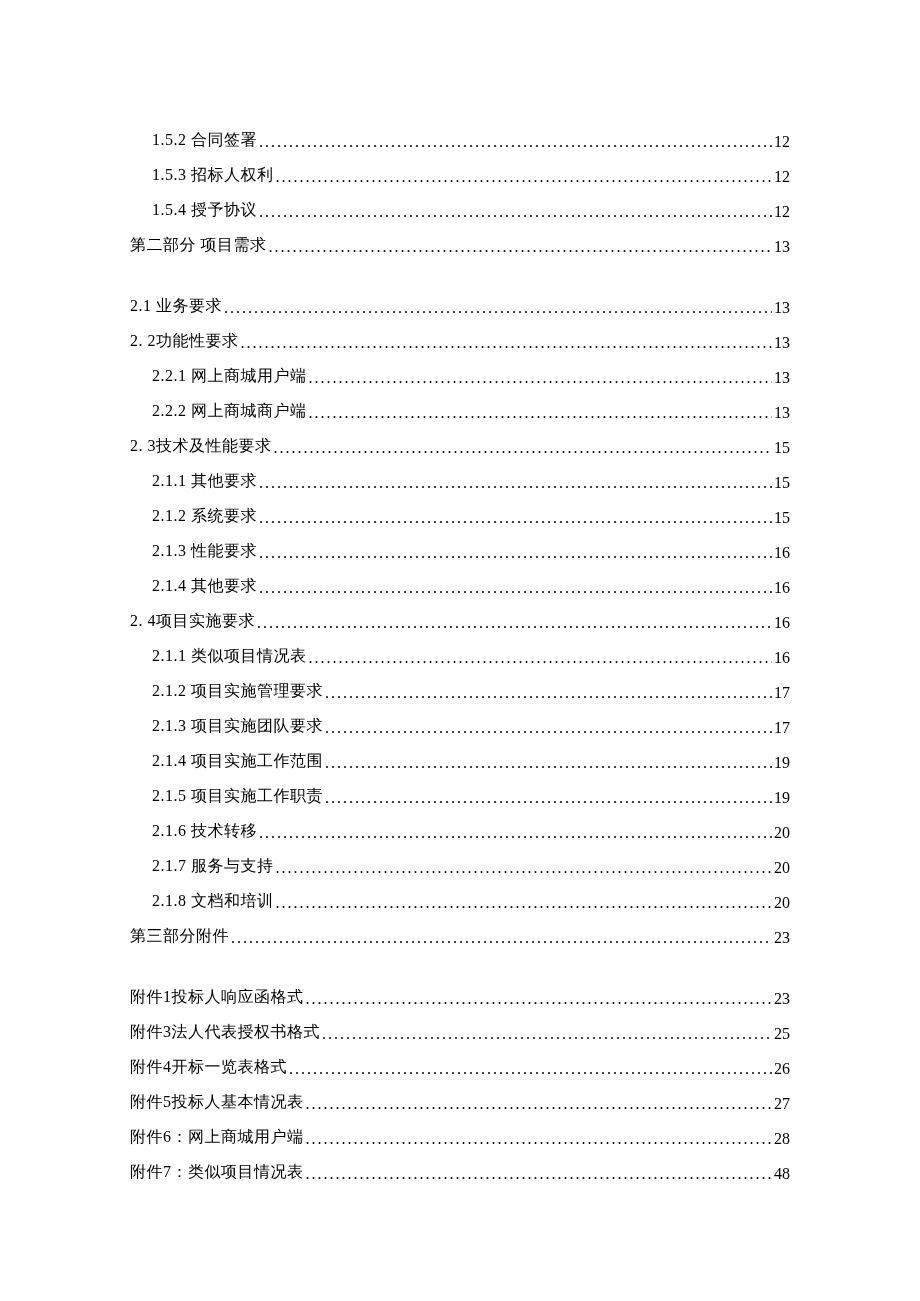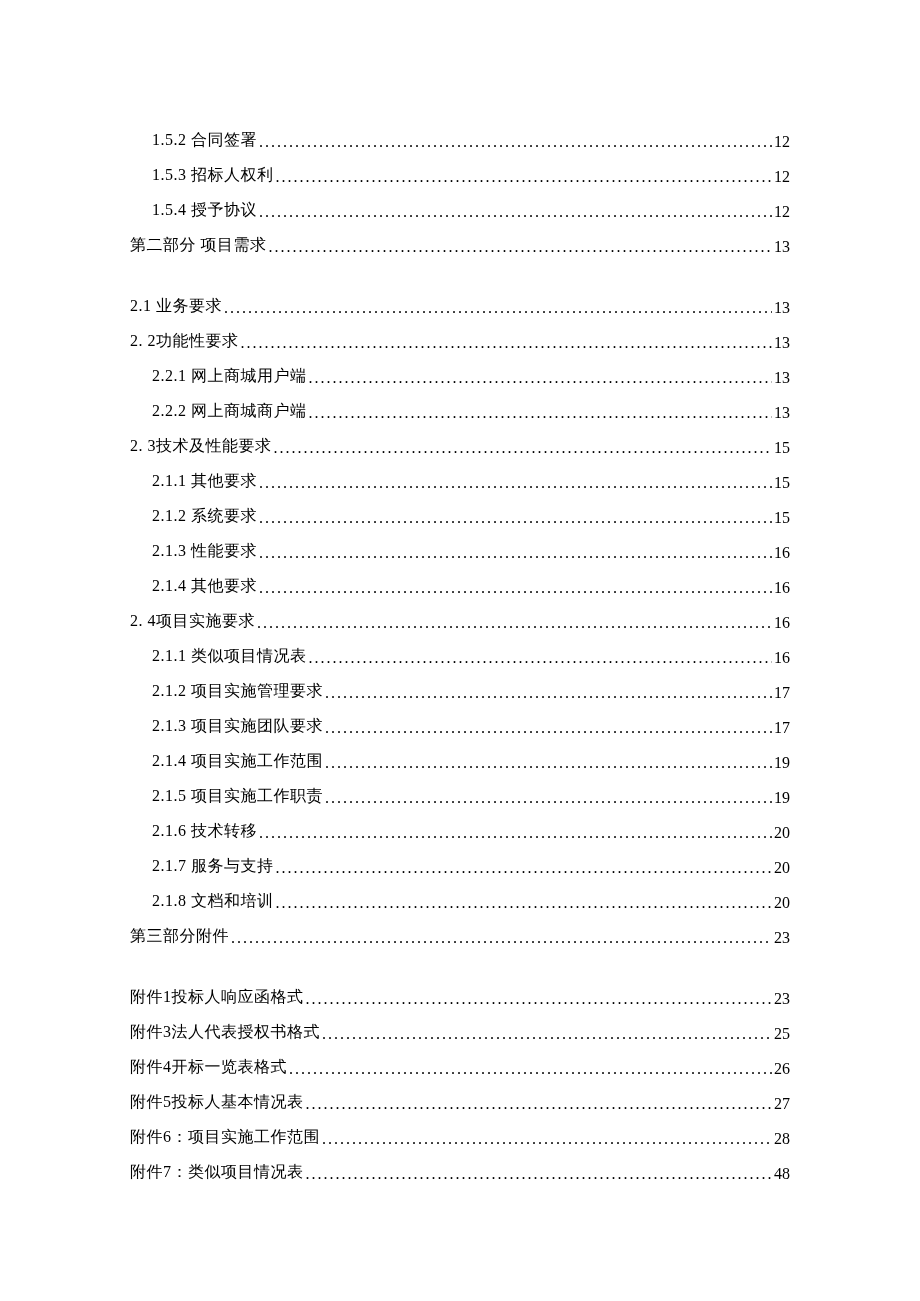--- a/index.html
+++ b/index.html
@@ -190,21 +190,21 @@
       <span class="toc-label">附件4开标一览表格式</span>
       <span class="toc-dots"></span>
       <span class="toc-page">26</span>
     </div>
     <div class="toc-entry indent-0">
       <span class="toc-label">附件5投标人基本情况表</span>
       <span class="toc-dots"></span>
       <span class="toc-page">27</span>
     </div>
     <div class="toc-entry indent-0">
-      <span class="toc-label">附件6：项目实施工作范围</span>
+      <span class="toc-label">附件6：网上商城用户端</span>
       <span class="toc-dots"></span>
       <span class="toc-page">28</span>
     </div>
     <div class="toc-entry indent-0">
       <span class="toc-label">附件7：类似项目情况表</span>
       <span class="toc-dots"></span>
       <span class="toc-page">48</span>
     </div>
   </div>
 

